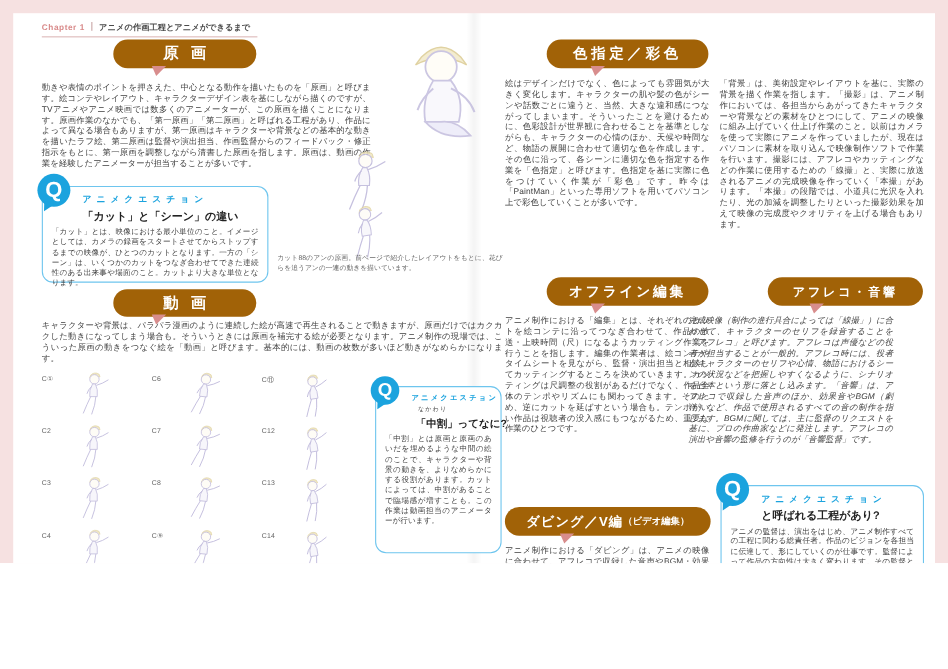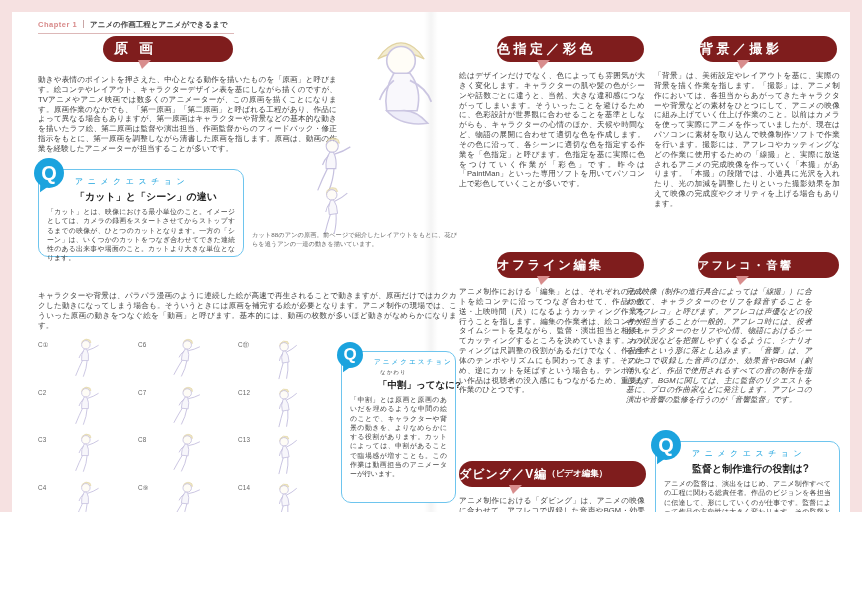--- a/index.html
+++ b/index.html
@@ -10,41 +10,41 @@
           background:linear-gradient(to right,rgba(0,0,0,0),rgba(0,0,0,0.045),rgba(0,0,0,0));}
 
   
   .chapter-head{position:absolute;left:38px;top:20px;font-size:7.5px;color:#555;
                 border-bottom:1px solid #ddb8b8;padding:0 6px 3px 0;white-space:nowrap;}
   .ch-label{color:#d88989;font-weight:bold;letter-spacing:.5px;}
   .ch-sep{display:inline-block;width:1px;height:8px;background:#c9a6a6;margin:0 6px;vertical-align:-1px;}
   .ch-title{color:#4a4a4a;font-weight:bold;}
 
   
-  .bubble{position:absolute;background:#7f1d1d;border-radius:14px;color:#fff;font-weight:bold;
-          display:flex;align-items:center;text-align:center;}
+  .bubble{position:absolute;background:#a16207;border-radius:14px;color:#fff;font-weight:bold;
+          display:flex;align-items:center;justify-content:center;text-align:center;}
   .bubble::after{content:"";position:absolute;bottom:-7px;left:27%;
           border-left:4px solid transparent;border-right:9px solid transparent;border-top:9px solid #d88d8d;}
   .bubble .suffix{font-size:8.5px;letter-spacing:0;font-weight:bold;}
 
   
   .para{position:absolute;font-size:7.6px;line-height:9.85px;color:#404040;
         text-align:justify;margin:0;letter-spacing:.1px;}
   .cap{position:absolute;font-size:6.2px;line-height:8.5px;color:#666;text-align:justify;margin:0;}
 
   
   .qbox{position:absolute;background:#fff;border:1.6px solid #6ec5ee;border-radius:10px;
         box-sizing:border-box;padding:6px 8px 5px 8px;}
   .qbadge{position:absolute;top:-12px;left:-5px;width:30px;height:30px;border-radius:50%;
         background:#1ba3de;color:#fff;font-weight:bold;font-size:20px;line-height:30px;text-align:center;}
   .qbadge::after{content:"";position:absolute;bottom:-5px;left:5px;
         border-left:2px solid transparent;border-right:8px solid transparent;
         border-top:9px solid #1ba3de;transform:rotate(14deg);}
   .qbox.small .qbadge{width:26px;height:26px;font-size:17px;line-height:26px;top:-10px;}
-  .qhead{color:#1ba3de;font-weight:normal;font-size:8px;letter-spacing:4.5px;margin:0 0 0 28px;white-space:nowrap;}
+  .qhead{color:#1ba3de;font-weight:bold;font-size:8px;letter-spacing:4.5px;margin:0 0 0 28px;white-space:nowrap;}
   .qbox.small .qhead{font-size:6.6px;letter-spacing:2px;margin-left:24px;}
   .qfuri{font-size:5.5px;color:#444;margin:2px 0 0 30px;letter-spacing:1px;}
   .qtitle{font-weight:bold;font-size:10px;color:#222;margin:3px 0 3px 28px;white-space:nowrap;}
   .qbox.small .qtitle{font-size:9.5px;}
   .qbody{font-size:6.9px;line-height:9.3px;color:#404040;text-align:justify;margin:3px 0 0 0;}
 
   
   .frames{position:absolute;left:38px;top:337px;width:300px;height:238px;
           display:grid;grid-template-columns:repeat(3,1fr);grid-auto-rows:47.6px;}
   .frame{display:flex;align-items:flex-start;gap:3px;}
@@ -87,20 +87,23 @@
 
   <div class="qbox" style="left:38px;top:169px;width:206px;height:88px;">
     <div class="qbadge">Q</div>
     <div class="qhead">アニメクエスチョン</div>
     <div class="qtitle">「カット」と「シーン」の違い</div>
     <p class="qbody">「カット」とは、映像における最小単位のこと。イメージとしては、カメラの録画をスタートさせてからストップするまでの映像が、ひとつのカットとなります。一方の「シーン」は、いくつかのカットをつなぎ合わせてできた連続性のある出来事や場面のこと。カットより大きな単位となります。</p>
   </div>
 
   <p class="cap" style="left:252px;top:231px;width:205px;">カット88のアンの原画。前ページで紹介したレイアウトをもとに、花びらを追うアンの一連の動きを描いています。</p>
 
+  <div class="bubble" style="left:103px;top:263px;width:130px;height:25px;font-size:14px;letter-spacing:11px;padding-left:11px;box-sizing:border-box;">
+    <span>動画</span>
+  </div>
 
   <p class="para" style="left:38px;top:291px;width:419px;">キャラクターや背景は、パラパラ漫画のように連続した絵が高速で再生されることで動きますが、原画だけではカクカクした動きになってしまう場合も。そういうときには原画を補完する絵が必要となります。アニメ制作の現場では、こういった原画の動きをつなぐ絵を「動画」と呼びます。基本的には、動画の枚数が多いほど動きがなめらかになります。</p>
 
   <div class="frames">
     <div class="frame">
         <span class="flabel">C①</span>
         <svg class="fig" viewBox="0 0 40 48">
           <use href="#figsym"></use>
         </svg>
       </div>
@@ -200,23 +203,20 @@
 
   <p class="cap" style="left:272px;top:536px;width:185px;">カット88のアンの原画の動きを、よりなめらかにするために描かれた動画。これを撮影して連続で再生すると、アンが花びらを追う一連の動きになります。①⑤⑨⑪⑮は原画の部分（原画トレース）、数字がマルで囲まれていない番号が中割になります。</p>
 
   <div class="pagenum" style="left:20px;top:577px;">012</div>
 
   <div class="bubble" style="left:497px;top:36px;width:147px;height:26px;font-size:13px;letter-spacing:3.5px;">
     <span>色指定／彩色</span>
   </div>
   <p class="para" style="left:459px;top:71px;width:186px;">絵はデザインだけでなく、色によっても雰囲気が大きく変化します。キャラクターの肌や髪の色がシーンや話数ごとに違うと、当然、大きな違和感につながってしまいます。そういったことを避けるために、色彩設計が世界観に合わせることを基準としながらも、キャラクターの心情のほか、天候や時間など、物語の展開に合わせて適切な色を作成します。その色に沿って、各シーンに適切な色を指定する作業を「色指定」と呼びます。色指定を基に実際に色をつけていく作業が「彩色」です。昨今は「PaintMan」といった専用ソフトを用いてパソコン上で彩色していくことが多いです。</p>
 
-  <div class="bubble" style="left:700px;top:36px;width:137px;height:26px;font-size:13px;letter-spacing:3.5px;">
-    <span>背景／撮影</span>
-  </div>
   <p class="para" style="left:654px;top:71px;width:186px;">「背景」は、美術設定やレイアウトを基に、実際の背景を描く作業を指します。「撮影」は、アニメ制作においては、各担当からあがってきたキャラクターや背景などの素材をひとつにして、アニメの映像に組み上げていく仕上げ作業のこと。以前はカメラを使って実際にアニメを作っていましたが、現在はパソコンに素材を取り込んで映像制作ソフトで作業を行います。撮影には、アフレコやカッティングなどの作業に使用するための「線撮」と、実際に放送されるアニメの完成映像を作っていく「本撮」があります。「本撮」の段階では、小道具に光沢を入れたり、光の加減を調整したりといった撮影効果を加えて映像の完成度やクオリティを上げる場合もあります。</p>
 
   <div class="bubble" style="left:497px;top:252px;width:147px;height:26px;font-size:12.5px;letter-spacing:2.5px;">
     <span>オフライン編集</span>
   </div>
   <p class="para" style="left:459px;top:287px;width:186px;">アニメ制作における「編集」とは、それぞれのカットを絵コンテに沿ってつなぎ合わせて、作品の放送・上映時間（尺）になるようカッティング作業を行うことを指します。編集の作業者は、絵コンテやタイムシートを見ながら、監督・演出担当と相談してカッティングするところを決めていきます。カッティングは尺調整の役割があるだけでなく、作品全体のテンポやリズムにも関わってきます。そのため、逆にカットを延ばすという場合も。テンポがいい作品は視聴者の没入感にもつながるため、重要な作業のひとつです。</p>
 
   <div class="bubble" style="left:698px;top:252px;width:141px;height:26px;font-size:11px;letter-spacing:2.5px;">
     <span>アフレコ・音響</span>
   </div>
@@ -224,21 +224,21 @@
 
   <div class="bubble" style="left:459px;top:461px;width:187px;height:26px;font-size:12px;letter-spacing:1px;">
     <span>ダビング／V編</span>
       <span class="suffix">（ビデオ編集）</span>
   </div>
   <p class="para" style="left:459px;top:496px;width:186px;">アニメ制作における「ダビング」は、アニメの映像に合わせて、アフレコで収録した音声やBGM・効果音のミックス作業を行い、音を入れるタイミングや音量のバランスを調節して完成パッケージにする工程を指します。ダビング作業の現場には、監督や演出担当、音響監督、プロデューサー、音響スタッフ、制作進行が立ち会うことが多いです。ダビング作業後、監督らメインスタッフによって最終的な完成映像の確認が行われ、納品データが作られます。この確認作業をアニメ業界では「V編（ビデオ編集）」と呼びます。</p>
 
   <div class="qbox" style="left:655px;top:441px;width:185px;height:149px;">
     <div class="qbadge">Q</div>
     <div class="qhead">アニメクエスチョン</div>
-    <div class="qtitle">監督と制作進行の役割は?</div>
+    <div class="qtitle">と呼ばれる工程があり?</div>
     <p class="qbody" style="font-size:7px;line-height:9.4px;">アニメの監督は、演出をはじめ、アニメ制作すべての工程に関わる総責任者。作品のビジョンを各担当に伝達して、形にしていくのが仕事です。監督によって作品の方向性は大きく変わります。その監督と密に連携を取りながら、作品を完成させるために動くのが制作部。監督の指示を現場に伝えながら、スタッフの手配やスケジュール管理、素材を管理して必要な部署へ共有するなど、作品を円滑に進めるための各種調整を行うのが制作デスクや制作進行です。制作進行は人と関わる仕事のため、管理能力やコミュニケーション能力などが求められます。</p>
   </div>
 
   <div class="pagenum" style="left:826px;top:577px;">013</div>
 
   <svg width="0" height="0" style="position:absolute">
     <defs>
       <g id="figsym">
         <path d="M17 4 Q21 0 26 3 L27 6 Q21 4 16 7 Z" fill="#efe6c0" stroke="#d9c98f" stroke-width="0.6"></path>
         <circle cx="21" cy="8.5" r="5" fill="#fefcf6" stroke="#bdb7da" stroke-width="0.9"></circle>

